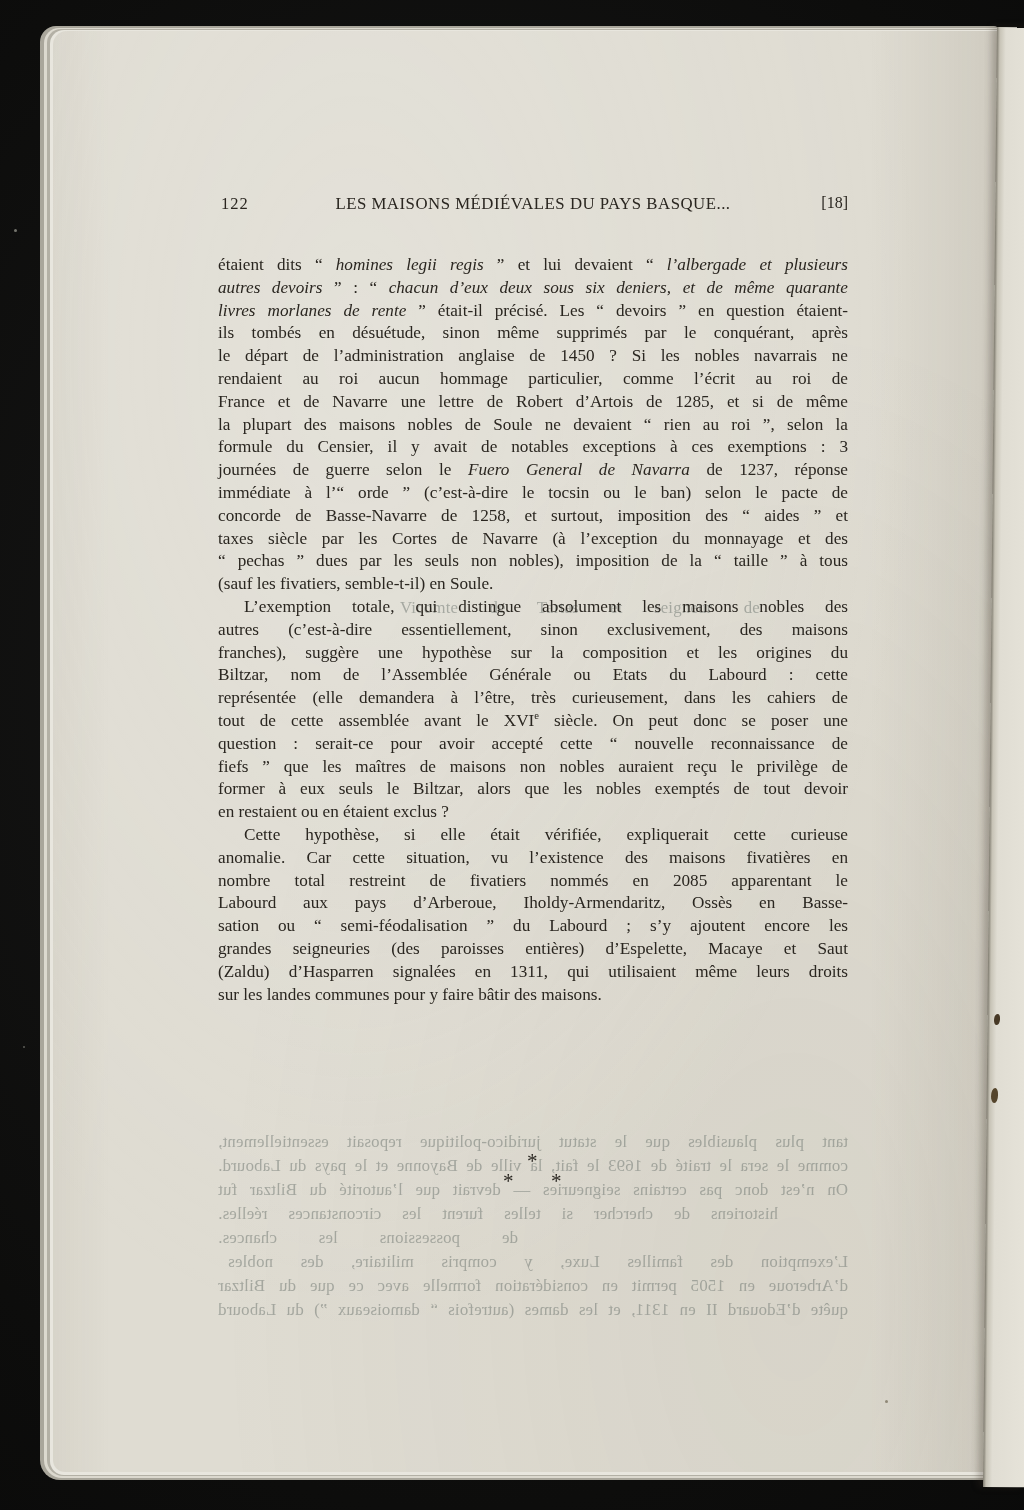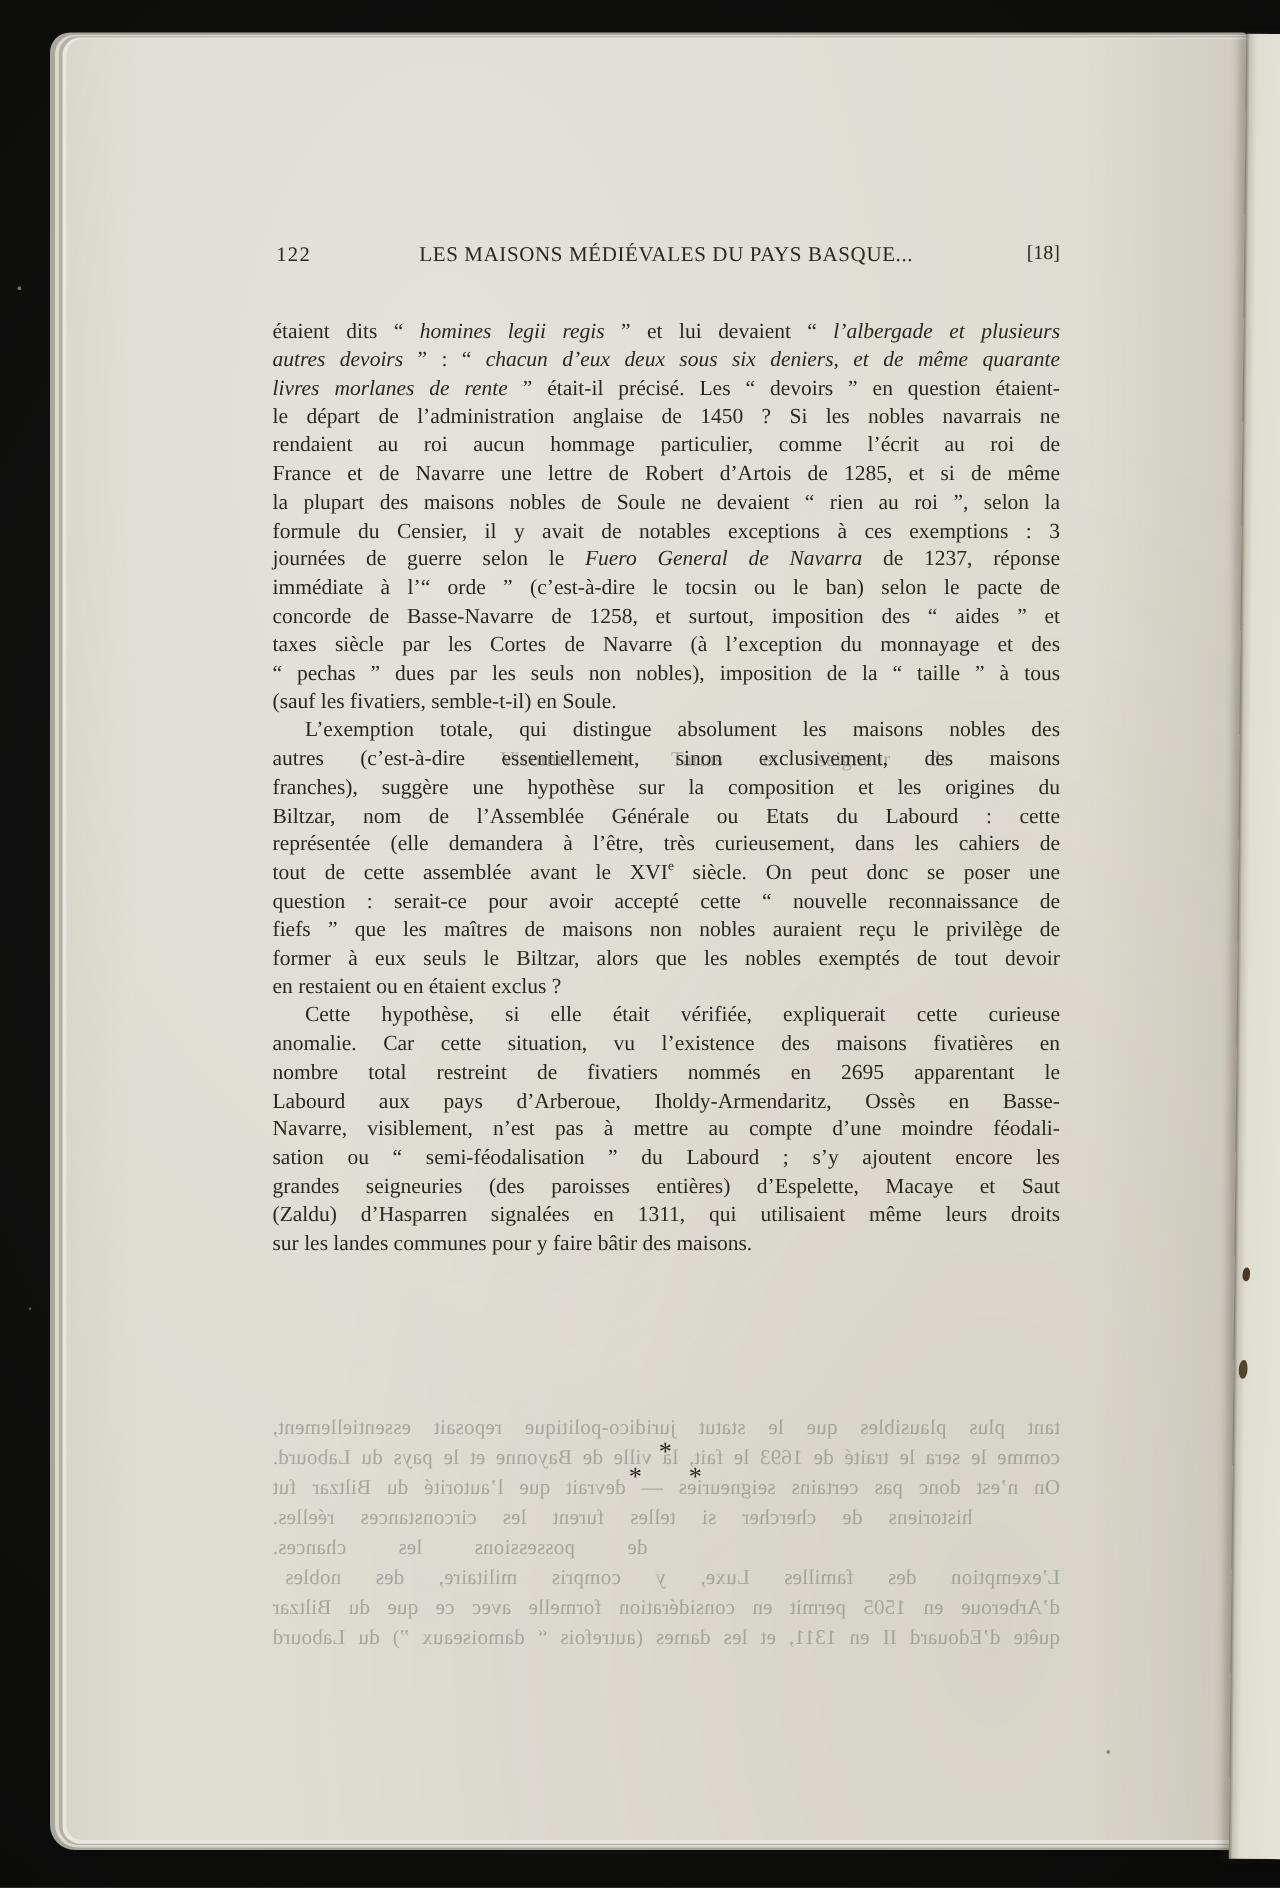--- a/index.html
+++ b/index.html
@@ -92,20 +92,21 @@
       <span class="page-number">122</span>
       <span class="running-title">LES MAISONS MÉDIÉVALES DU PAYS BASQUE...</span>
       <span class="ref-number">[18]</span>
     </header>
 
     <div class="text-block" id="text-block">
         <div class="paragraph">
           <div class="line">étaient dits “ <i>homines legii regis</i> ” et lui devaient “ <i>l’albergade et plusieurs</i></div>
           <div class="line"><i>autres devoirs</i> ” : “ <i>chacun d’eux deux sous six deniers, et de même quarante</i></div>
           <div class="line"><i>livres morlanes de rente</i> ” était-il précisé. Les “ devoirs ” en question étaient-</div>
+          <div class="line">ils tombés en désuétude, sinon même supprimés par le conquérant, après</div>
           <div class="line">le départ de l’administration anglaise de 1450 ? Si les nobles navarrais ne</div>
           <div class="line">rendaient au roi aucun hommage particulier, comme l’écrit au roi de</div>
           <div class="line">France et de Navarre une lettre de Robert d’Artois de 1285, et si de même</div>
           <div class="line">la plupart des maisons nobles de Soule ne devaient “ rien au roi ”, selon la</div>
           <div class="line">formule du Censier, il y avait de notables exceptions à ces exemptions : 3</div>
           <div class="line">journées de guerre selon le <i>Fuero General de Navarra</i> de 1237, réponse</div>
           <div class="line">immédiate à l’“ orde ” (c’est-à-dire le tocsin ou le ban) selon le pacte de</div>
           <div class="line">concorde de Basse-Navarre de 1258, et surtout, imposition des “ aides ” et</div>
           <div class="line">taxes siècle par les Cortes de Navarre (à l’exception du monnayage et des</div>
           <div class="line">“ pechas ” dues par les seuls non nobles), imposition de la “ taille ” à tous</div>
@@ -119,23 +120,22 @@
           <div class="line">représentée (elle demandera à l’être, très curieusement, dans les cahiers de</div>
           <div class="line">tout de cette assemblée avant le XVI<sup>e</sup> siècle. On peut donc se poser une</div>
           <div class="line">question : serait-ce pour avoir accepté cette “ nouvelle reconnaissance de</div>
           <div class="line">fiefs ” que les maîtres de maisons non nobles auraient reçu le privilège de</div>
           <div class="line">former à eux seuls le Biltzar, alors que les nobles exemptés de tout devoir</div>
           <div class="line last">en restaient ou en étaient exclus ?</div>
         </div>
         <div class="paragraph">
           <div class="line first">Cette hypothèse, si elle était vérifiée, expliquerait cette curieuse</div>
           <div class="line">anomalie. Car cette situation, vu l’existence des maisons fivatières en</div>
-          <div class="line">nombre total restreint de fivatiers nommés en 2695 apparentant le</div>
+          <div class="line">nombre total restreint de fivatiers nommés en 2085 apparentant le</div>
           <div class="line">Labourd aux pays d’Arberoue, Iholdy-Armendaritz, Ossès en Basse-</div>
-          <div class="line">Navarre, visiblement, n’est pas à mettre au compte d’une moindre féodali-</div>
           <div class="line">sation ou “ semi-féodalisation ” du Labourd ; s’y ajoutent encore les</div>
           <div class="line">grandes seigneuries (des paroisses entières) d’Espelette, Macaye et Saut</div>
           <div class="line">(Zaldu) d’Hasparren signalées en 1311, qui utilisaient même leurs droits</div>
           <div class="line last">sur les landes communes pour y faire bâtir des maisons.</div>
         </div>
       </div>
 
     <div class="separator">
       <span class="star star-top">*</span>
       <span class="star star-bl">*</span>

